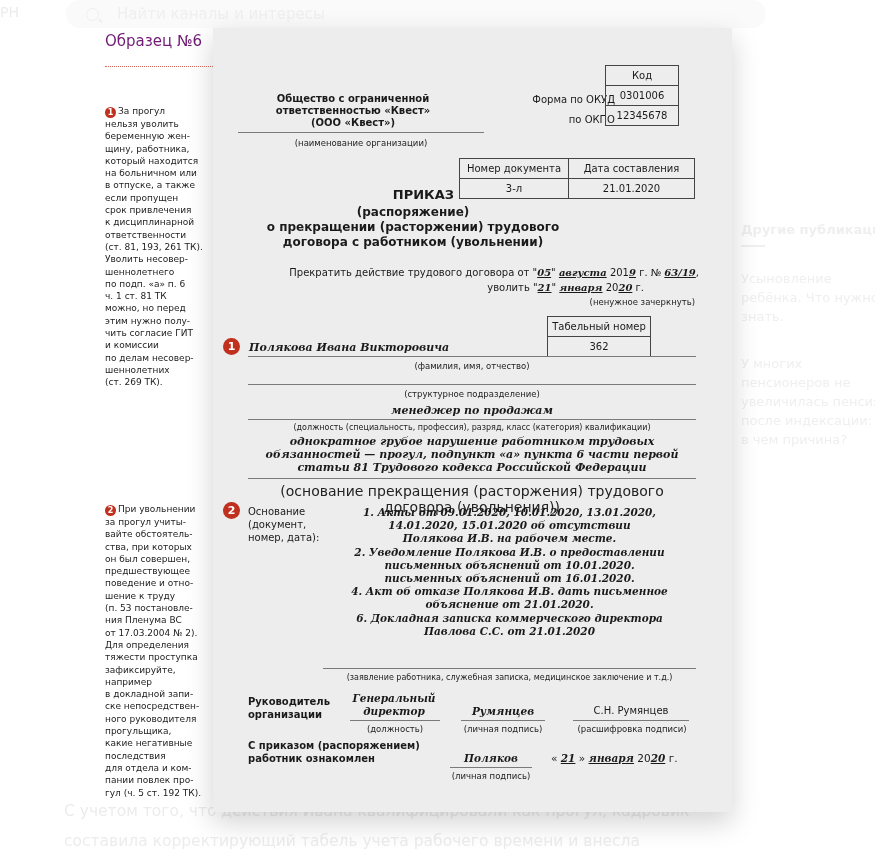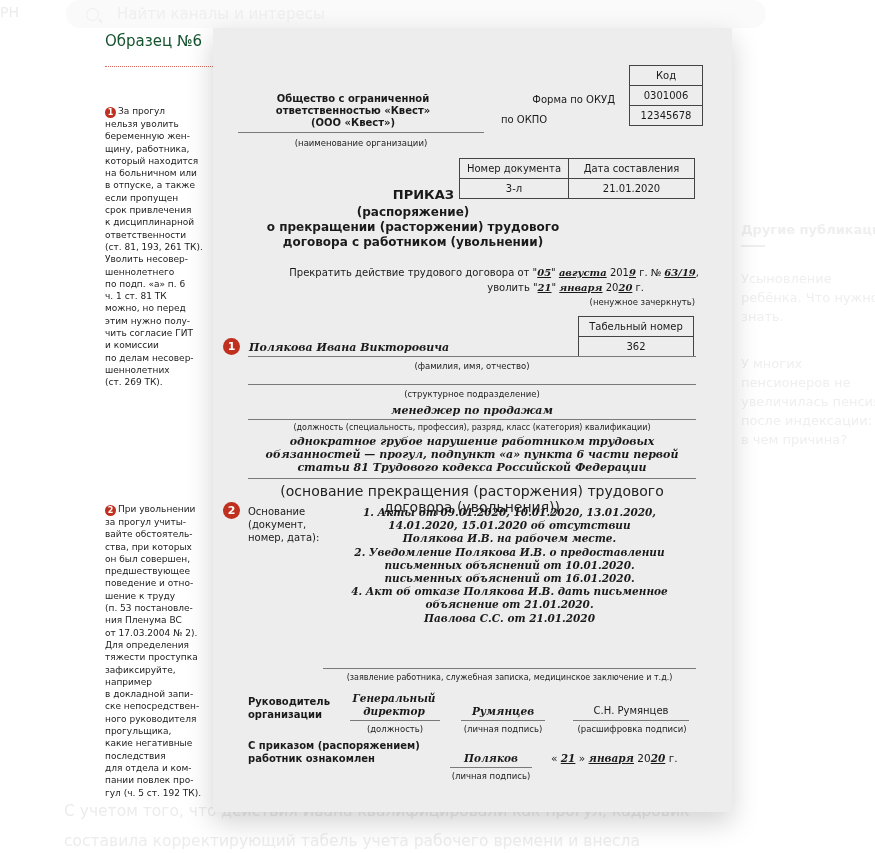--- a/index.html
+++ b/index.html
@@ -18,21 +18,21 @@
   .bg-search .ph { margin-left:18px; font-size:15px; color:#efefef; }
 
   .bg-other { position:absolute; left:741px; top:222px; width:134px; color:#efefef; }
   .bg-other .h { font-size:13px; font-weight:bold; white-space:nowrap; }
   .bg-other .bar { width:24px; height:2px; background:#efefef; margin:8px 0 22px; }
   .bg-other .item { font-size:13px; line-height:19px; margin-bottom:28px; white-space:nowrap; }
 
   .bg-body { position:absolute; left:64px; top:796px; width:760px; font-size:15.5px; color:#ececec; line-height:30px; white-space:nowrap; }
 
   
-  .sample-title { position:absolute; left:105px; top:32px; font-size:15px; color:#14532d; }
+  .sample-title { position:absolute; left:105px; top:32px; font-size:15px; color:#701a75; }
   .sample-rule { position:absolute; left:105px; top:66px; width:110px; border-top:1px dotted #d86a5e; }
   .note { position:absolute; left:105px; width:100px; font-size:9px; line-height:12.3px; color:#222;margin-top:8px; }
   .badge { display:inline-block; width:11px; height:11px; border-radius:50%; background:#c0301f; color:#fff;
     font-size:8px; font-weight:bold; text-align:center; line-height:11px; vertical-align:-1px; margin-right:2px; }
 
   
   .doc { position:absolute; left:213px; top:28px; width:519px; height:784px; background:#ededed;
     box-shadow:0 10px 26px rgba(0,0,0,0.18); }
   .abs { position:absolute; }
   .c { text-align:center; }
@@ -81,22 +81,22 @@
 
   <div class="abs c bold" style="left:25px; top:65px; width:230px; font-size:10px; line-height:12px;">
     <div>Общество с ограниченной</div>
     <div>ответственностью «Квест»</div>
     <div>(ООО «Квест»)</div>
   </div>
   <div class="line" style="left:25px; top:104px; width:246px;"></div>
   <div class="abs c lbl" style="left:25px; top:110px; width:246px;">(наименование организации)</div>
 
   <div class="abs" style="left:288px; top:66px; width:114px; text-align:right; font-size:10px;">Форма по ОКУД</div>
-  <div class="abs" style="left:288px; top:86px; width:114px; text-align:left; font-size:10px;">по ОКПО</div>
-  <table class="box" style="left:416px; top:37px; width:74px;">
+  <div class="abs" style="left:288px; top:86px; width:114px; text-align:right; font-size:10px;">по ОКПО</div>
+  <table class="box" style="left:392px; top:37px; width:74px;">
     <tbody>
         <tr>
           <td>Код</td>
         </tr>
     <tr>
           <td>0301006</td>
         </tr>
     <tr>
           <td>12345678</td>
         </tr>
@@ -132,21 +132,21 @@
   </div>
   <div class="abs" style="left:36px; top:254px; width:450px; font-size:10px; text-align:right; padding-right:55px; box-sizing:border-box; white-space:nowrap;">
     <span>уволить "</span><span class="hand u">21</span>"
     <span class="hand u">января</span>
     <span>20</span><span class="hand u">20</span>
     <span>г.</span>
   </div>
   <div class="abs lbl" style="left:290px; top:269px; width:192px; text-align:right;">(ненужное зачеркнуть)</div>
 
   <div class="sig-badge" style="left:10px; top:310px;">1</div>
-  <table class="box" style="left:365px; top:288px; width:116px;">
+  <table class="box" style="left:334px; top:288px; width:104px;">
     <tbody>
         <tr>
           <td>Табельный номер</td>
         </tr>
     <tr>
           <td style="border-bottom:none;">362</td>
         </tr>
   </tbody>
     </table>
   <div class="abs hand" style="left:36px; top:313px; width:308px; text-align:left; font-size:11px;">Полякова Ивана Викторовича</div>
@@ -176,20 +176,21 @@
   </div>
   <div id="basis" class="abs c hand" style="left:110px; top:478px; width:373px; font-size:10.5px; line-height:13.2px;">
       <div>1. Акты от 09.01.2020, 10.01.2020, 13.01.2020,</div>
       <div>14.01.2020, 15.01.2020 об отсутствии</div>
       <div>Полякова И.В. на рабочем месте.</div>
       <div>2. Уведомление Полякова И.В. о предоставлении</div>
       <div>письменных объяснений от 10.01.2020.</div>
       <div>письменных объяснений от 16.01.2020.</div>
       <div>4. Акт об отказе Полякова И.В. дать письменное</div>
       <div>объяснение от 21.01.2020.</div>
+      <div>6. Докладная записка коммерческого директора</div>
       <div>Павлова С.С. от 21.01.2020</div>
     </div>
   <div class="line" style="left:110px; top:640px; width:373px;"></div>
   <div class="abs c lbl" style="left:110px; top:645px; width:373px; font-size:8px;">(заявление работника, служебная записка, медицинское заключение и т.д.)</div>
 
   <div class="abs bold" style="left:35px; top:667px; width:100px; font-size:10px; line-height:13px;">
     <div>Руководитель</div>
     <div>организации</div>
   </div>
   <div class="abs c hand" style="left:137px; top:664px; width:88px; font-size:10.5px; line-height:13px;font-style:italic;">

